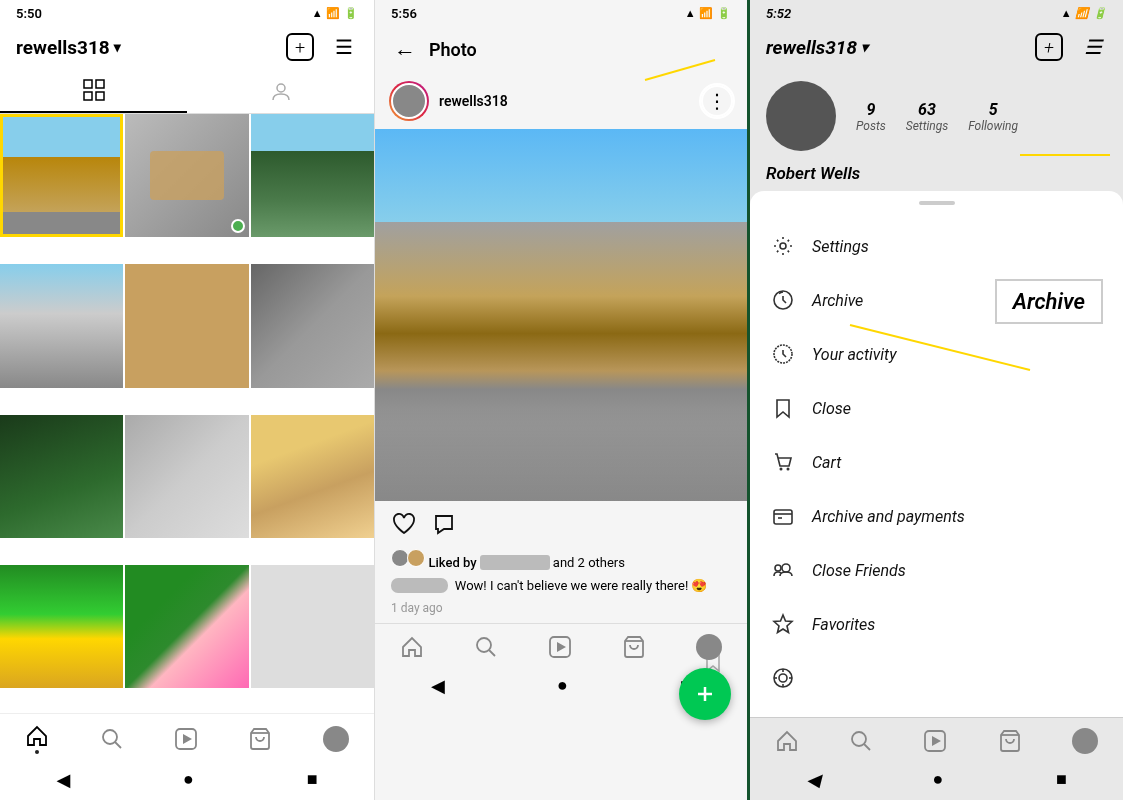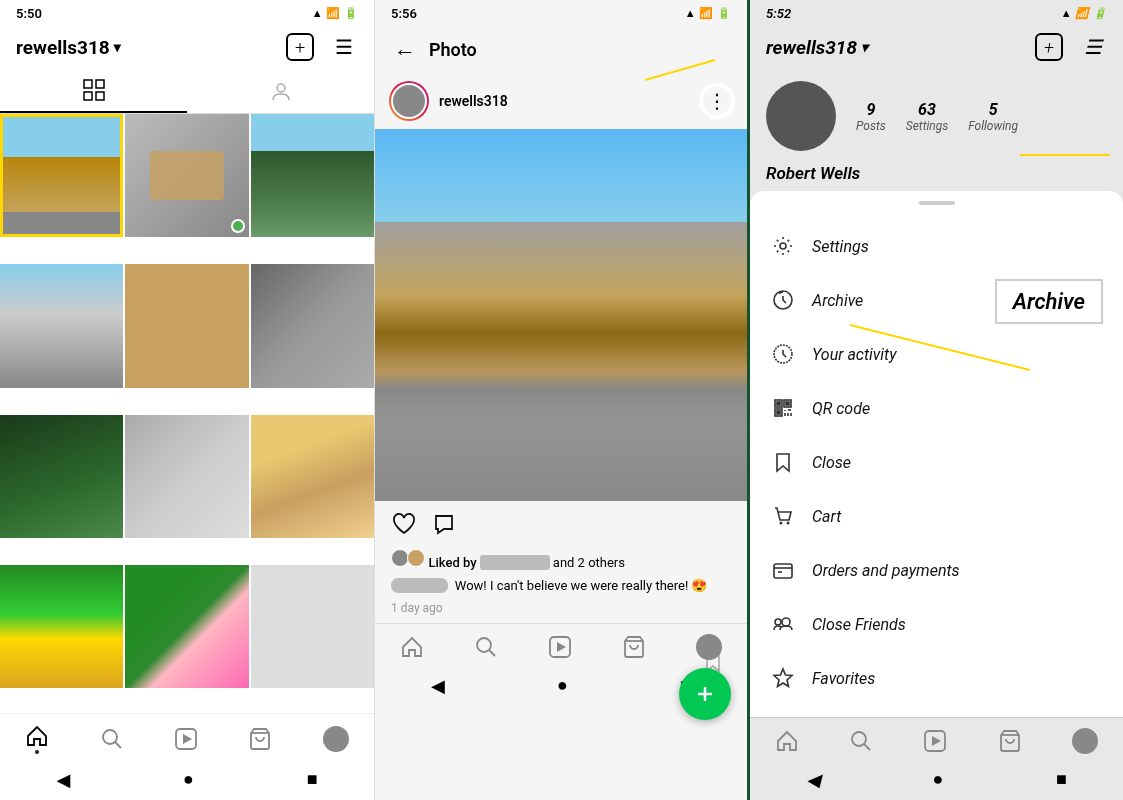--- a/index.html
+++ b/index.html
@@ -692,38 +692,20 @@
             <svg width="22" height="22" viewBox="0 0 22 22" fill="none" stroke="#333" stroke-width="1.6">
               <circle cx="11" cy="11" r="9" stroke-dasharray="2 1"></circle>
               <path d="M11 7v4l3 3"></path>
             </svg>
           </span>
           <span class="menu-label">Your activity</span>
         </div>
         <div class="menu-item">
           <span class="menu-icon">
             <svg width="22" height="22" viewBox="0 0 22 22" fill="none" stroke="#333" stroke-width="1.6">
-              <rect x="3" y="3" width="7" height="7"></rect>
-              <rect x="12" y="3" width="7" height="7"></rect>
-              <rect x="3" y="12" width="7" height="7"></rect>
-              <rect x="5" y="5" width="3" height="3" fill="#333"></rect>
-              <rect x="14" y="5" width="3" height="3" fill="#333"></rect>
-              <rect x="5" y="14" width="3" height="3" fill="#333"></rect>
-              <line x1="13" y1="13" x2="13" y2="14"></line>
-              <line x1="16" y1="13" x2="19" y2="13"></line>
-              <line x1="16" y1="16" x2="16" y2="19"></line>
-              <line x1="13" y1="16" x2="13" y2="19"></line>
-              <line x1="19" y1="16" x2="19" y2="19"></line>
-            </svg>
-          </span>
-          <span class="menu-label">QR code</span>
-        </div>
-        <div class="menu-item">
-          <span class="menu-icon">
-            <svg width="22" height="22" viewBox="0 0 22 22" fill="none" stroke="#333" stroke-width="1.6">
               <path d="M5 3H17V20L11 15L5 20Z"></path>
             </svg>
           </span>
           <span class="menu-label">Close</span>
         </div>
         <div class="menu-item">
           <span class="menu-icon">
             <svg width="22" height="22" viewBox="0 0 22 22" fill="none" stroke="#333" stroke-width="1.6">
               <path d="M3 3H5L8 15H17L19 7H6"></path>
               <circle cx="9" cy="18" r="1.5" fill="#333" stroke="none"></circle>
@@ -733,21 +715,21 @@
           <span class="menu-label">Cart</span>
         </div>
         <div class="menu-item">
           <span class="menu-icon">
             <svg width="22" height="22" viewBox="0 0 22 22" fill="none" stroke="#333" stroke-width="1.6">
               <rect x="2" y="5" width="18" height="14" rx="2"></rect>
               <line x1="2" y1="9" x2="20" y2="9"></line>
               <line x1="6" y1="13" x2="10" y2="13"></line>
             </svg>
           </span>
-          <span class="menu-label">Orders and payments</span>
+          <span class="menu-label">Archive and payments</span>
         </div>
         <div class="menu-item">
           <span class="menu-icon">
             <svg width="22" height="22" viewBox="0 0 22 22" fill="none" stroke="#333" stroke-width="1.6">
               <path d="M2 17 Q2 13 6 13 Q8 13 9 14"></path>
               <circle cx="6" cy="9" r="3"></circle>
               <circle cx="14" cy="9" r="4"></circle>
               <path d="M8 17 Q8 13 14 13 Q20 13 20 17"></path>
             </svg>
           </span>

